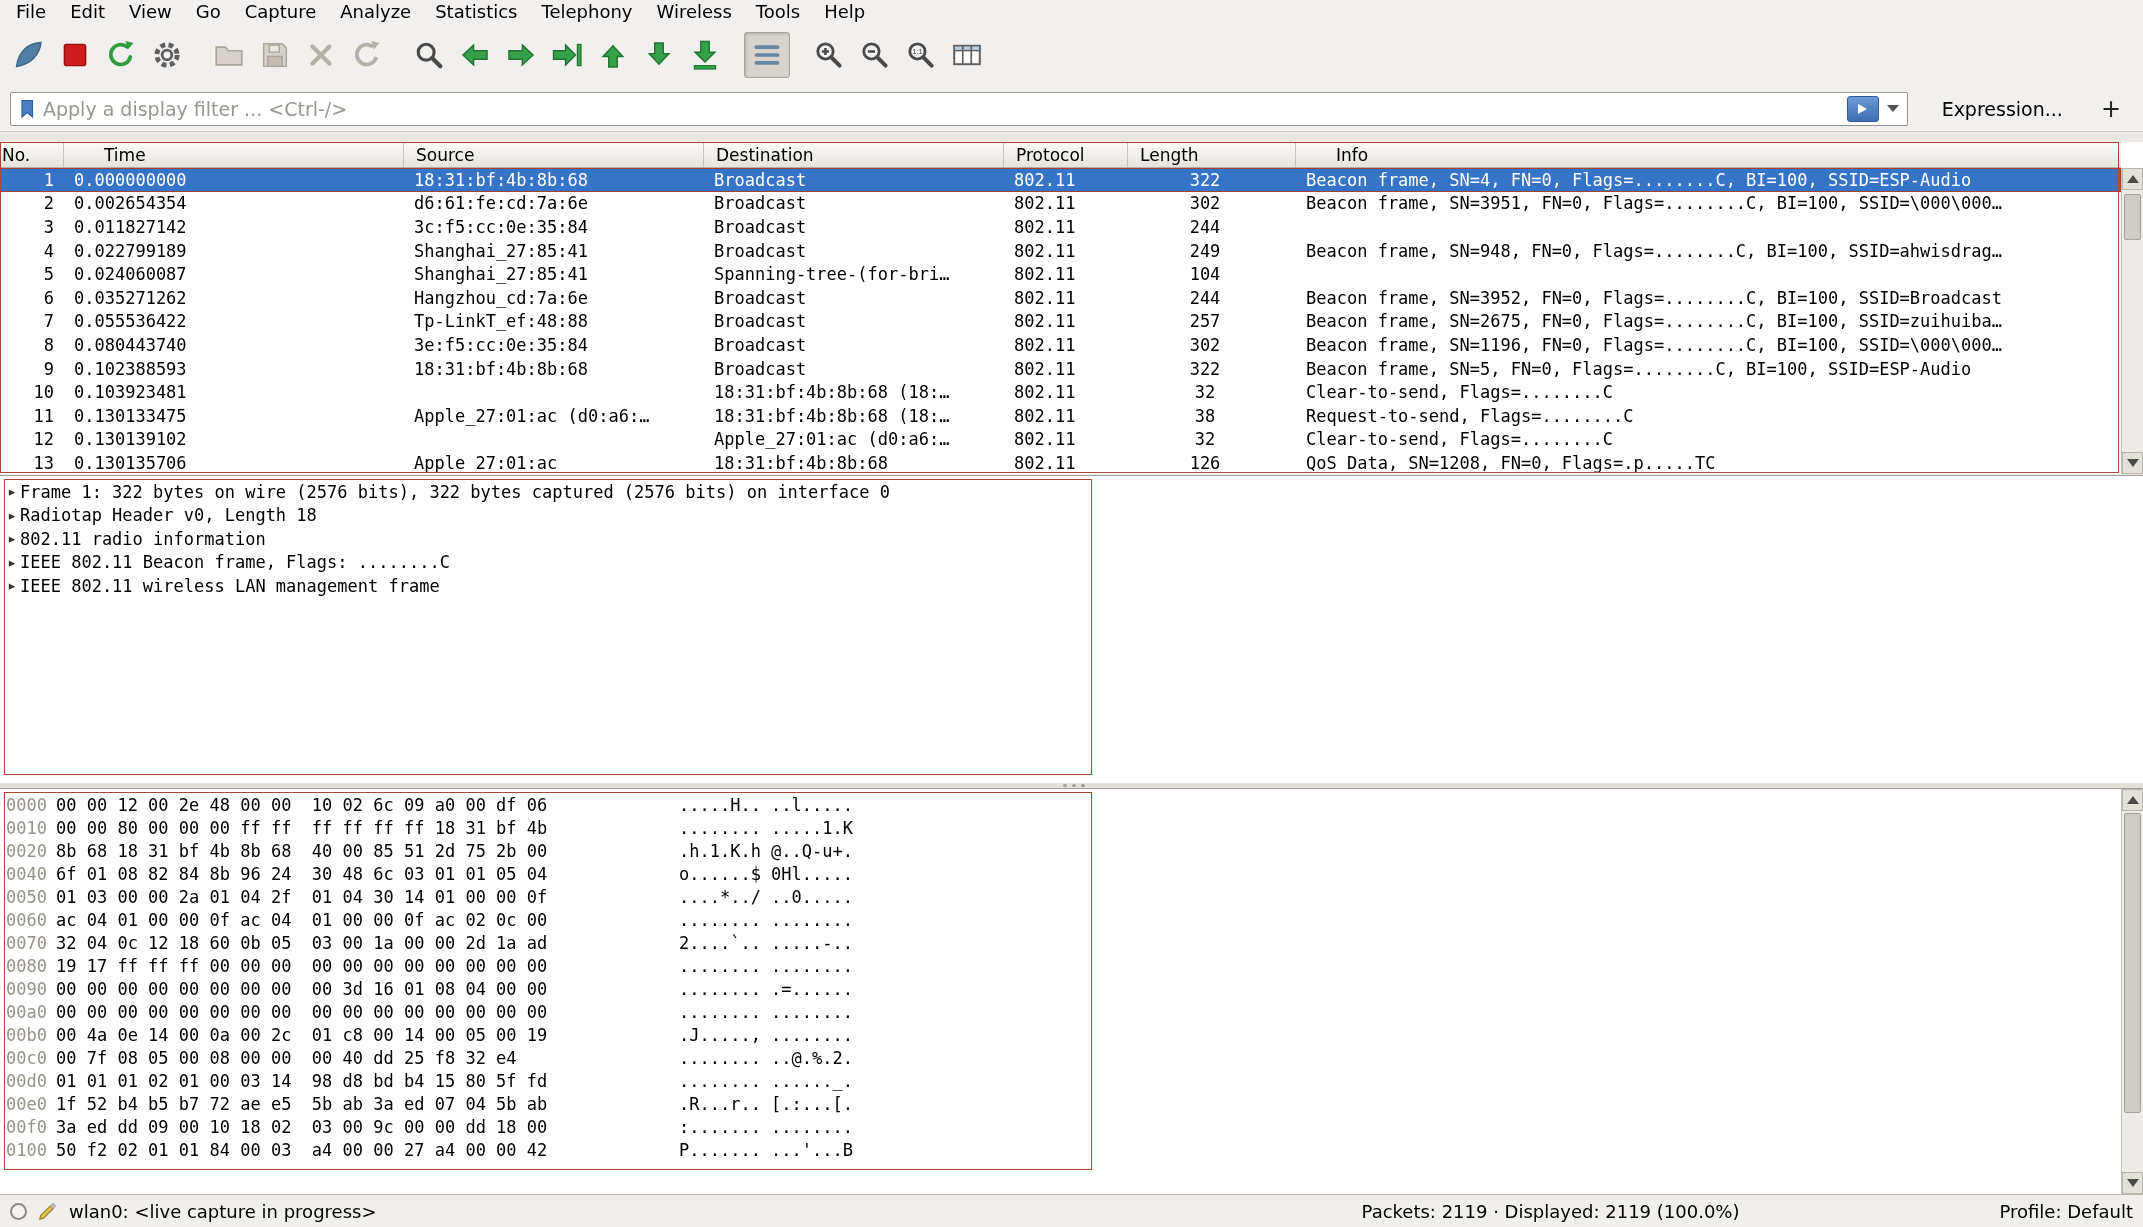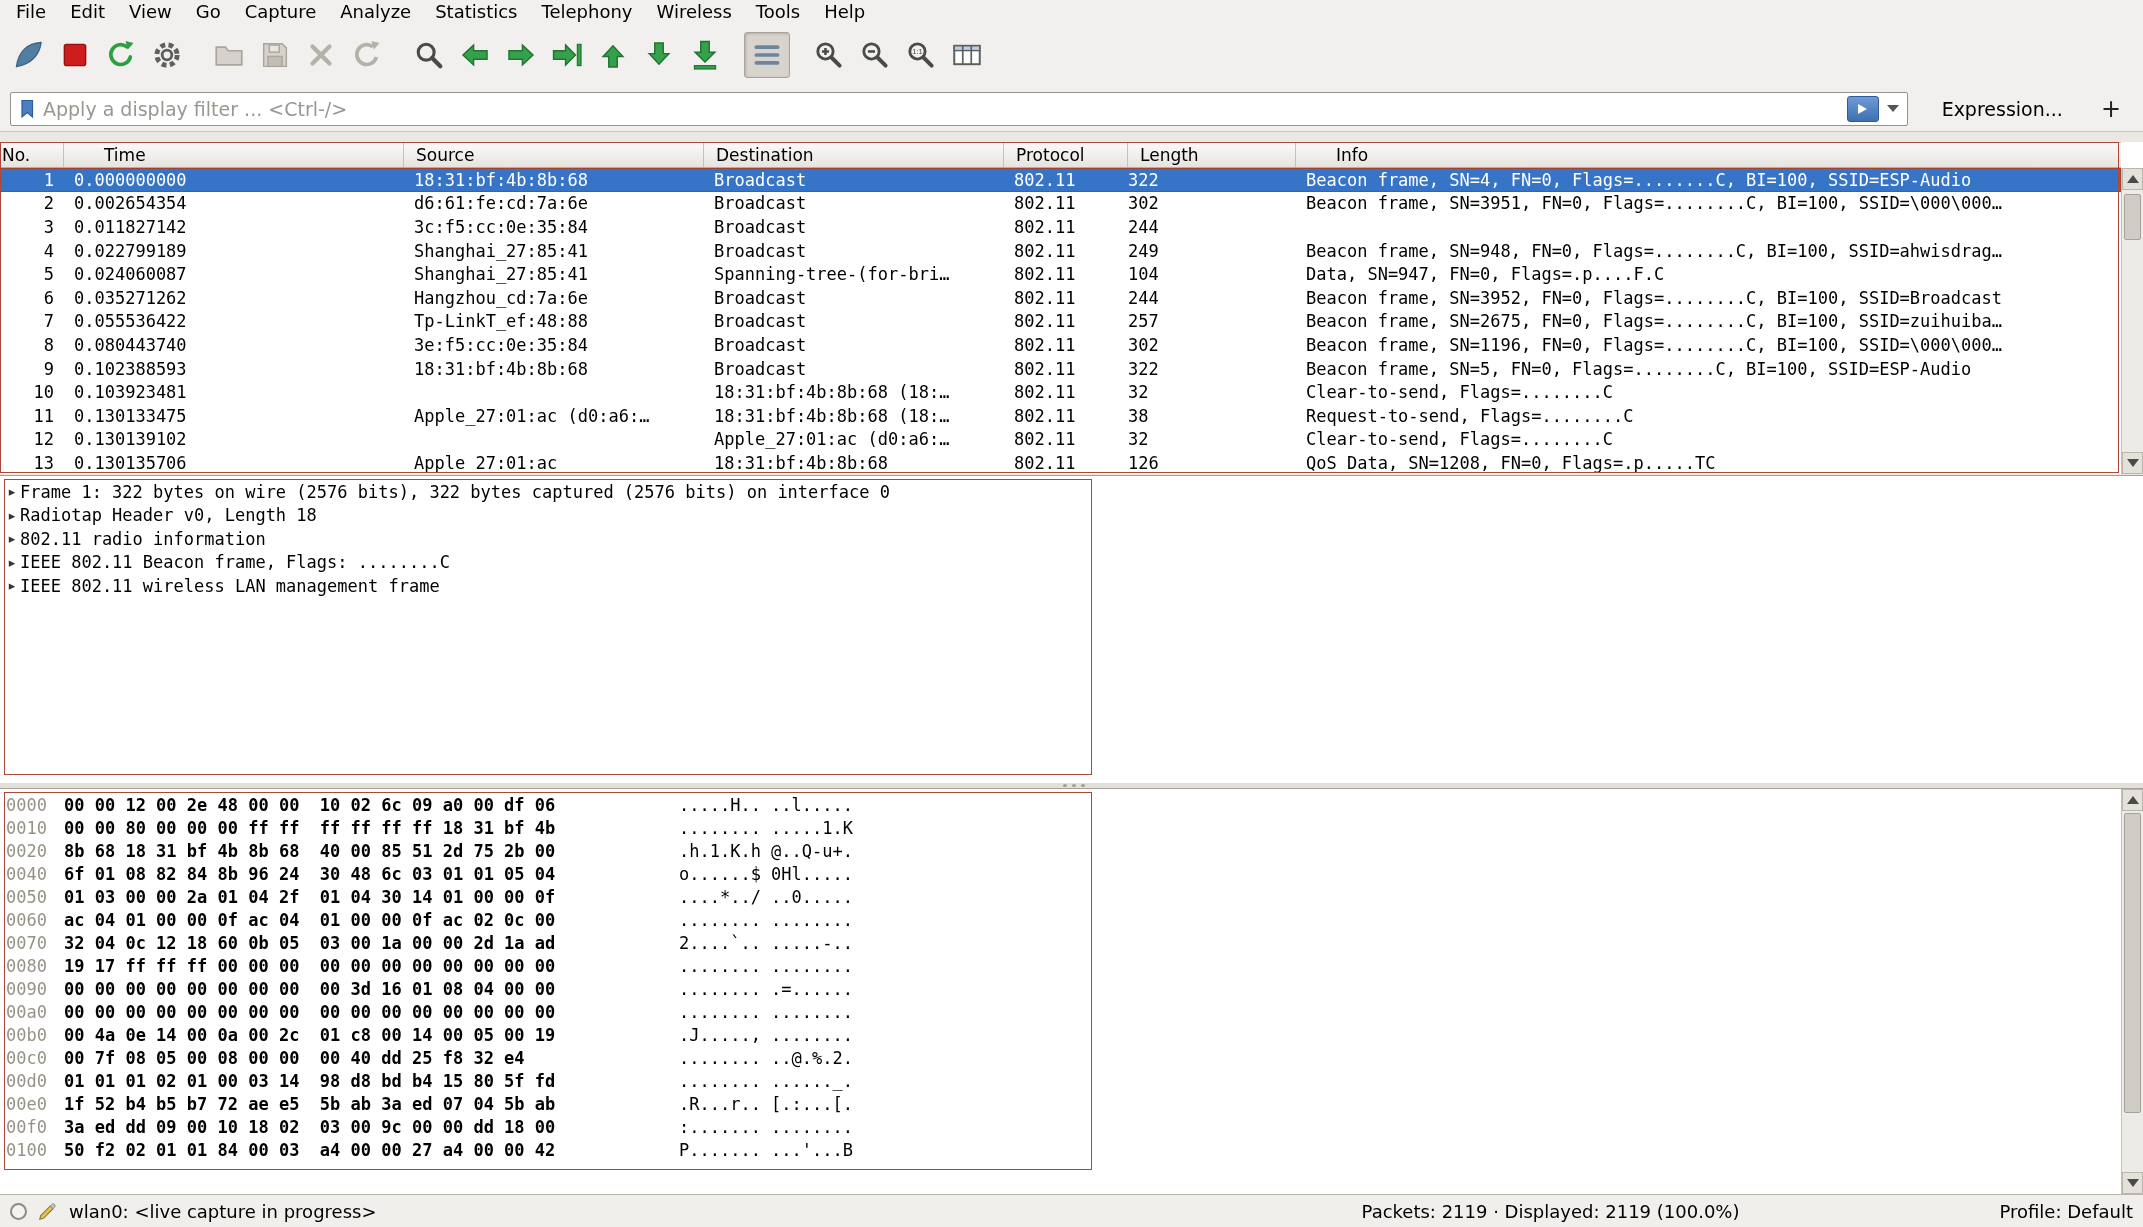--- a/index.html
+++ b/index.html
@@ -45,21 +45,21 @@
   .rows { position:absolute; left:0; top:26px; right:22px; bottom:0; overflow:hidden; background:#fff;
           font-family:"DejaVu Sans Mono", "Liberation Mono", monospace; font-size:17px; }
   .prow { display:flex; height:23.6px; align-items:center; }
   .prow.selected { background:#3674c8; color:#fff; box-shadow:inset 0 0 0 1px #a8402f; }
   .cell { white-space:nowrap; overflow:hidden; flex:none; }
   .c-no    { width:64px; text-align:right; padding-right:10px; }
   .c-time  { width:340px; padding-left:10px; }
   .c-src   { width:300px; padding-left:10px; }
   .c-dst   { width:300px; padding-left:10px; }
   .c-proto { width:124px; padding-left:10px; }
-  .c-len   { width:168px; text-align:left; padding-right:14px; }
+  .c-len   { width:168px; text-align:center; padding-right:14px; }
   .c-info  { flex:1 1 auto; padding-left:10px; }
   .header .c-no { padding-left:2px; text-align:left; }
   .header .c-time { padding-left:40px; }
   .header .c-src, .header .c-dst, .header .c-proto { padding-left:12px; }
   .header .c-len { text-align:left; padding-left:12px; }
   .header .c-info { padding-left:40px; }
 
   
   .vscroll { position:absolute; right:0; width:22px; background:#edebe7; border-left:1px solid #c6c2ba; }
   .vs-list { top:26px; bottom:0; }
@@ -87,21 +87,21 @@
                       border-radius:50%; background:#a19d95; box-shadow:9px 0 0 #a19d95, -9px 0 0 #a19d95; }
 
   
   .hex-pane { position:absolute; left:0; top:788px; right:0; height:406px; background:#fff;
               border-top:1px solid #a5a19a; font-family:"DejaVu Sans Mono", "Liberation Mono", monospace;
               font-size:17px; }
   .hexrows { position:absolute; left:0; top:6px; right:22px; bottom:0; overflow:hidden; }
   .hexrow { position:relative; height:23px; }
   .hexrow span { position:absolute; top:0; white-space:pre; }
   .hx-off { left:6px; color:#969288; }
-  .hx-bytes { left:64px;font-weight:bold; }
+  .hx-bytes { left:56px; }
   .hx-ascii { left:679px; }
 
   
   .statusbar { position:absolute; left:0; top:1194px; right:0; height:33px; background:#f0efec;
                border-top:1px solid #b9b5ad; display:flex; align-items:center; padding:0 10px;
                font-size:18px; gap:10px; }
   .expert-circle { width:17px; height:17px; border-radius:50%; background:#f4f3f1; border:2px solid #8e8a84; flex:none; }
   .status-spacer { flex:1 1 auto; }
   .status-gap { width:240px; flex:none; }
   .status-text { white-space:nowrap; }
@@ -330,21 +330,20 @@
           <span class="cell c-info">Beacon frame, SN=948, FN=0, Flags=........C, BI=100, SSID=ahwisdrag…</span>
         </div>
 
         <div class="prow">
           <span class="cell c-no">5</span>
           <span class="cell c-time">0.024060087</span>
           <span class="cell c-src">Shanghai_27:85:41</span>
           <span class="cell c-dst">Spanning-tree-(for-bri…</span>
           <span class="cell c-proto">802.11</span>
           <span class="cell c-len">104</span>
-          <span class="cell c-info">Data, SN=947, FN=0, Flags=.p....F.C</span>
         </div>
 
         <div class="prow">
           <span class="cell c-no">6</span>
           <span class="cell c-time">0.035271262</span>
           <span class="cell c-src">Hangzhou_cd:7a:6e</span>
           <span class="cell c-dst">Broadcast</span>
           <span class="cell c-proto">802.11</span>
           <span class="cell c-len">244</span>
           <span class="cell c-info">Beacon frame, SN=3952, FN=0, Flags=........C, BI=100, SSID=Broadcast</span>

